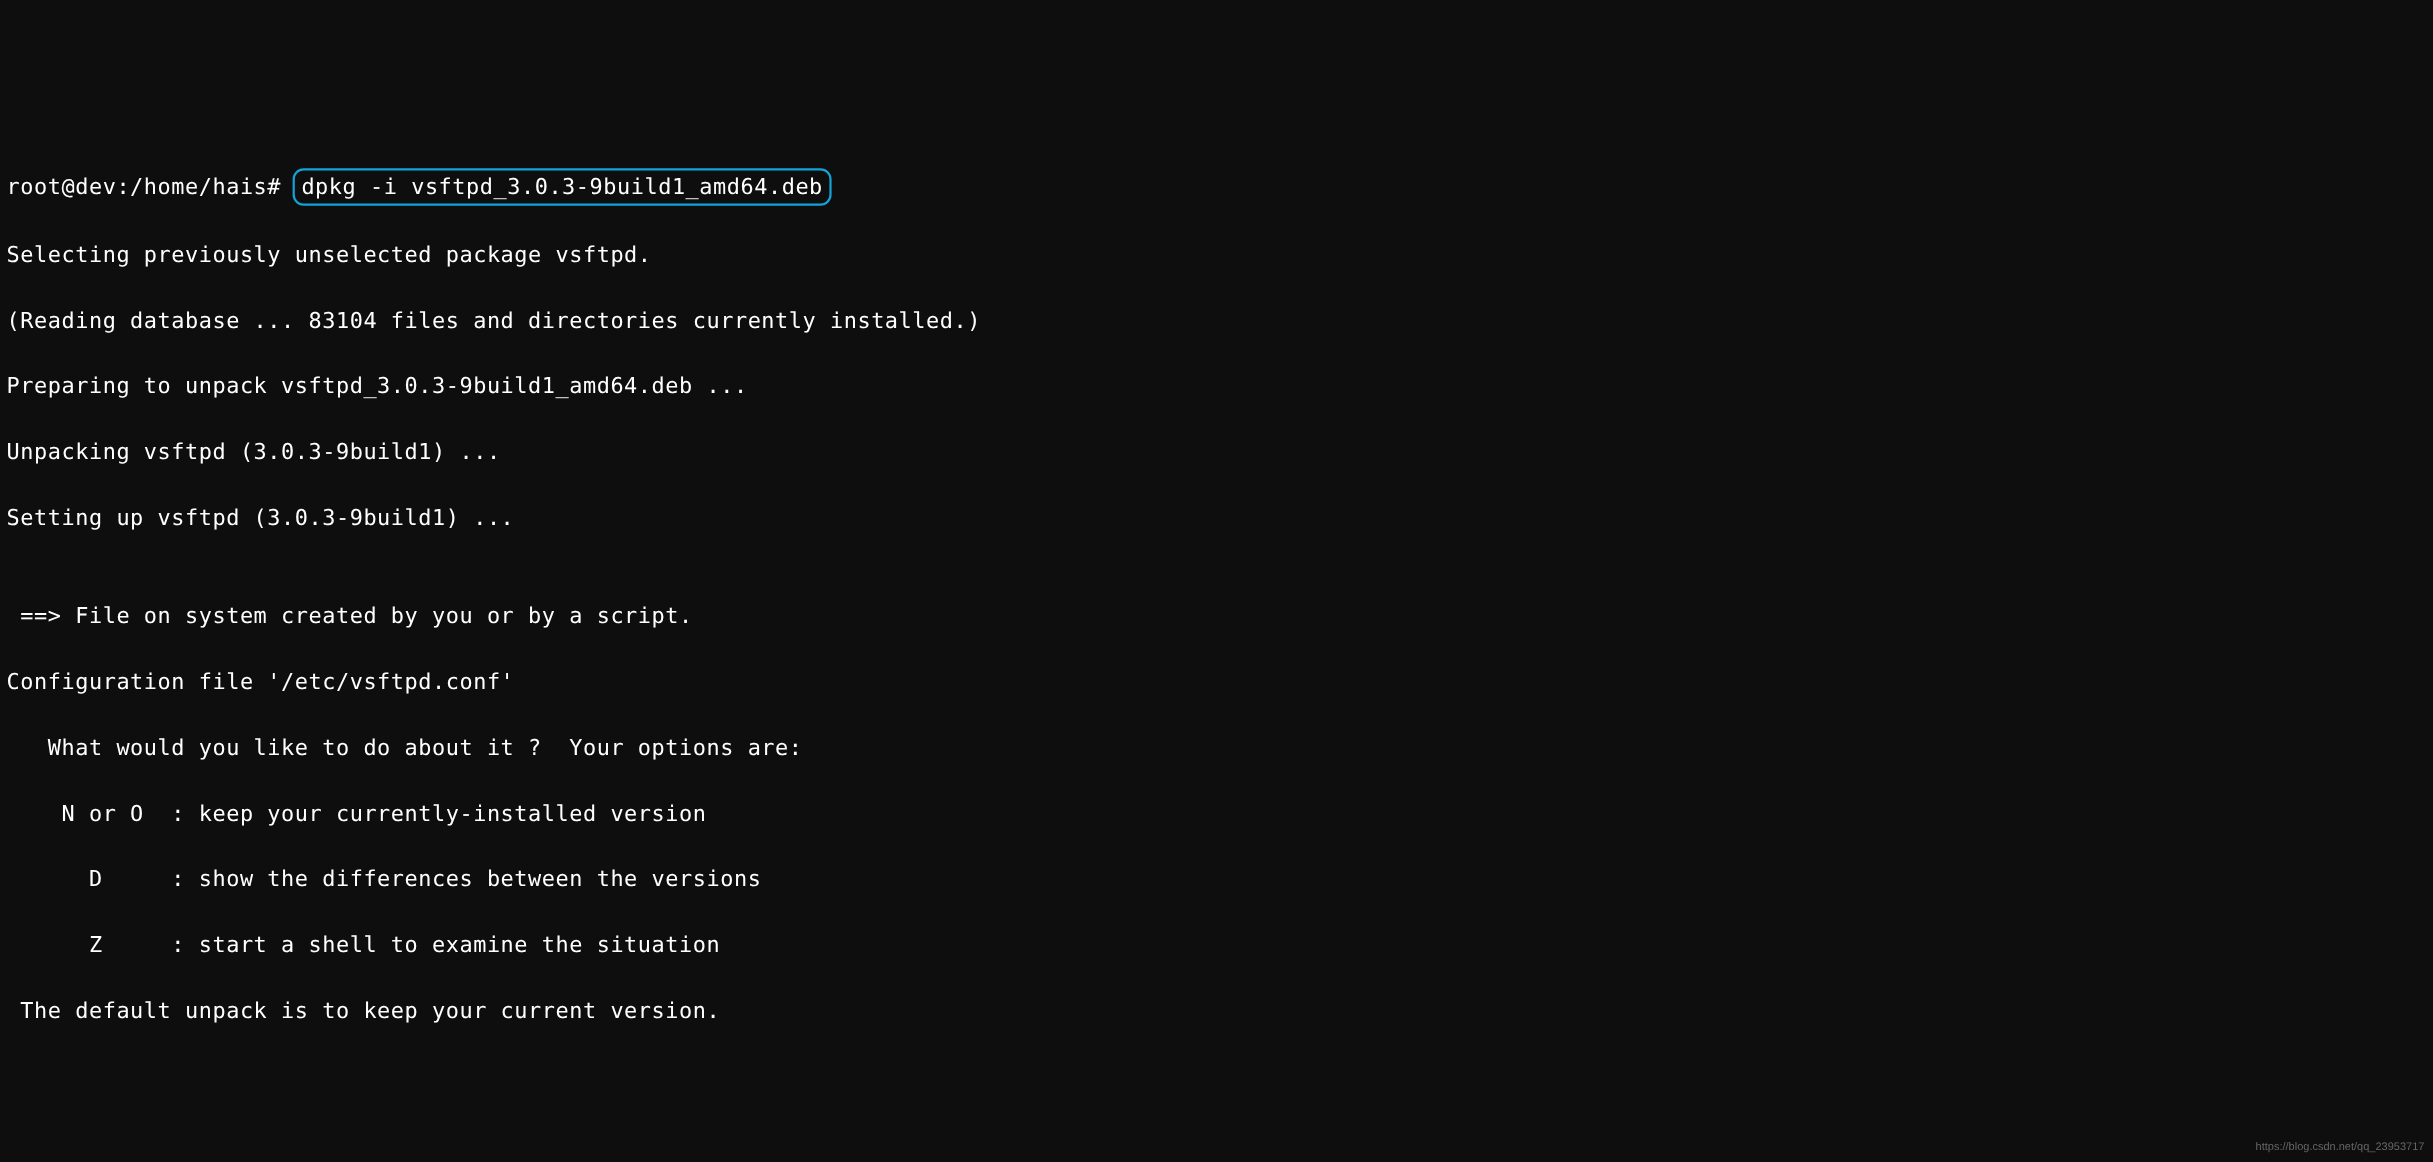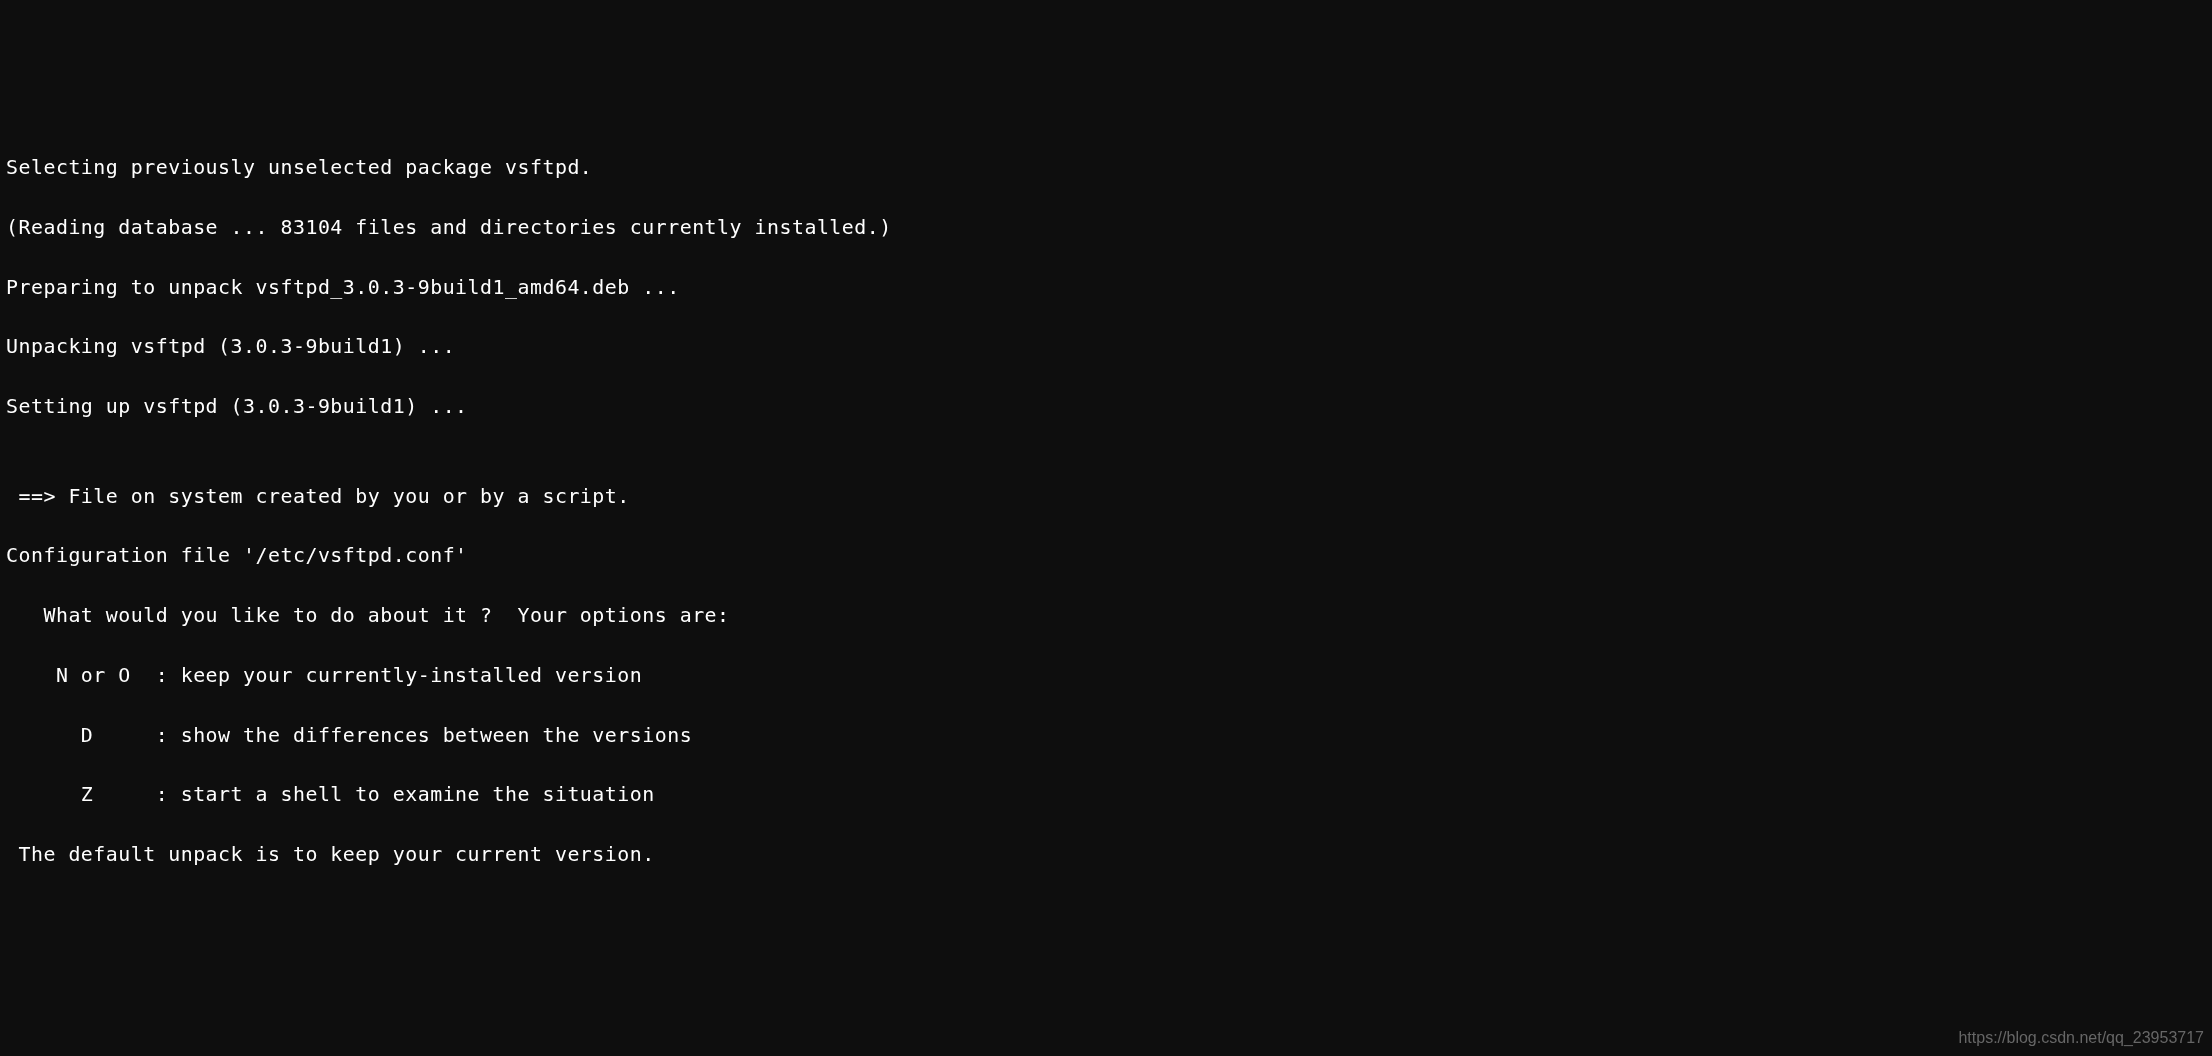--- a/index.html
+++ b/index.html
@@ -27,32 +27,33 @@
       border: 2.5px solid #12a4d9;
       border-radius: 10px;
       padding: 0px 6px;
       display: inline-block;
       margin-left: -2px;
     }
     .watermark {
       position: fixed;
       bottom: 6px;
       right: 8px;
-      font-size: 16px;
+      font-size: 10px;
       color: #666;
       font-family: Arial, sans-serif;
       letter-spacing: 0;
     }
   </style>
 </head>
 <body>
 
 
 
 <div class="terminal">
+<span class="line"><span>root@dev:/home/hais# </span><span class="highlight-box">dpkg -i vsftpd_3.0.3-9build1_amd64.deb</span></span>
 <span class="line">Selecting previously unselected package vsftpd.</span>
 <span class="line">(Reading database ... 83104 files and directories currently installed.)</span>
 <span class="line">Preparing to unpack vsftpd_3.0.3-9build1_amd64.deb ...</span>
 <span class="line">Unpacking vsftpd (3.0.3-9build1) ...</span>
 <span class="line">Setting up vsftpd (3.0.3-9build1) ...</span>
 <span class="line"></span>
 <span class="line"> ==&gt; File on system created by you or by a script.</span>
 <span class="line">Configuration file '/etc/vsftpd.conf'</span>
 <span class="line">   What would you like to do about it ?  Your options are:</span>
 <span class="line">    N or O  : keep your currently-installed version</span>

